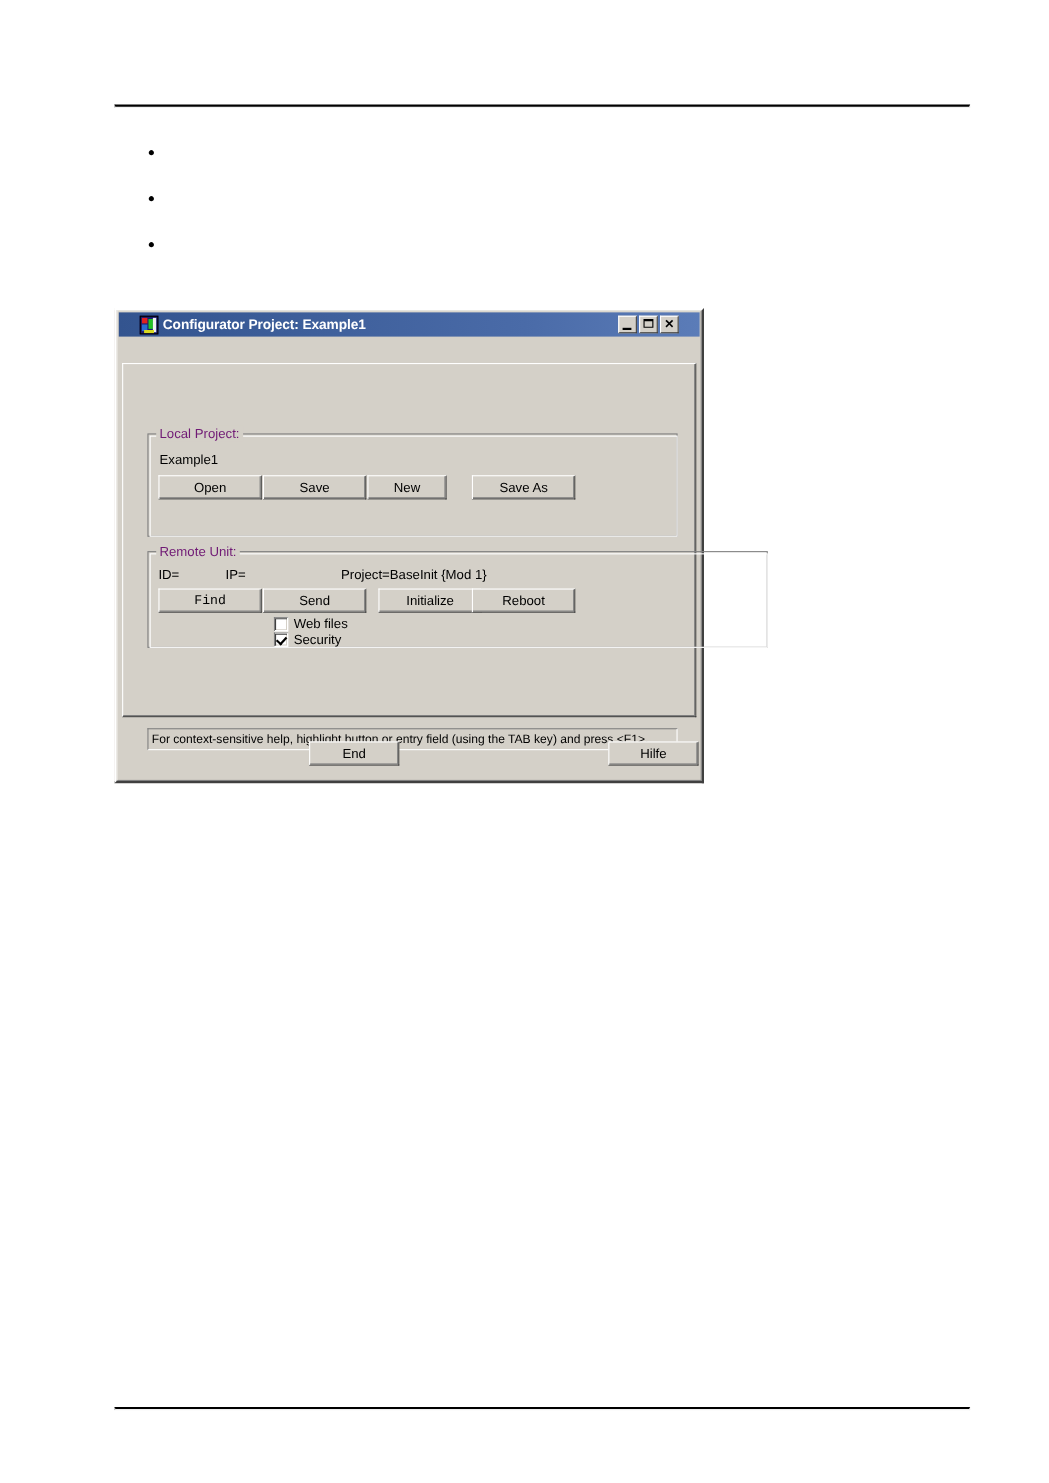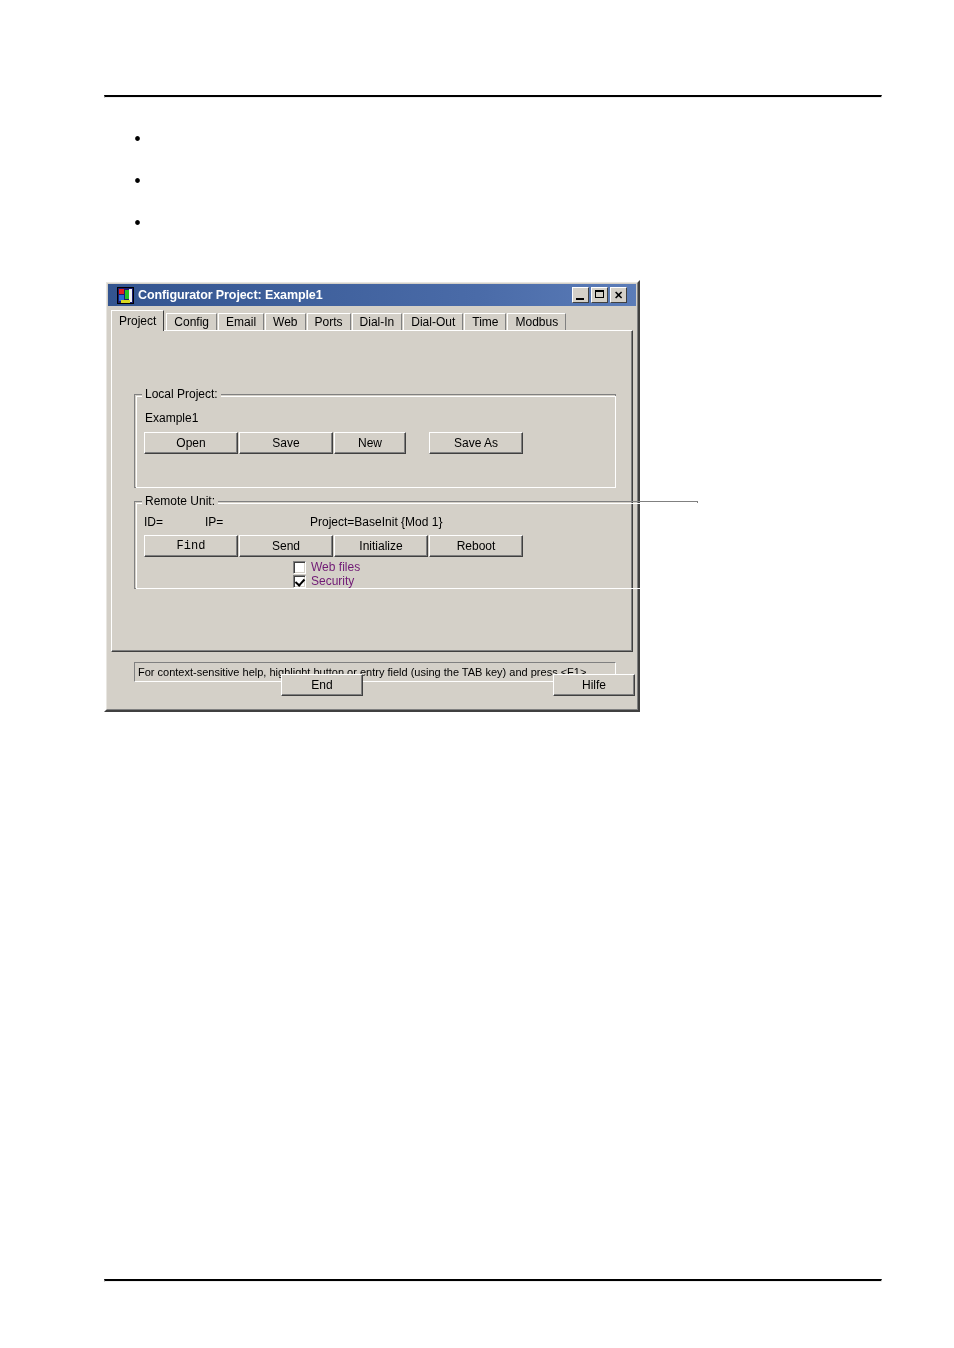--- a/index.html
+++ b/index.html
@@ -81,21 +81,21 @@
 
   
   #title-bar {
     position: absolute;
     left: 2px; top: 2px;
     width: 528px;
     height: 22px;
     background: linear-gradient(to right, #33548f 0%, #4a6ba8 70%, #5b7cb8 100%);
     display: flex;
     align-items: center;
-    padding: 0 8px;
+    padding: 0 18px;
     box-sizing: border-box;
   }
   #app-icon {
     width: 17px;
     height: 17px;
     margin-left: 1px;
     margin-right: 4px;
     flex: 0 0 auto;
     position: relative;
     background: #1b1b6e;
@@ -225,21 +225,21 @@
     box-sizing: border-box;
     pointer-events: none;
   }
   .groupbox > .gb-title {
     position: absolute;
     top: -8px;
     left: 7px;
     background: #d4d0c8;
     padding: 0 3px;
     font-size: 12px;
-    color: #000000;
+    color: #701a75;
     z-index: 2;
     white-space: nowrap;
   }
   #group-local { left: 22px; top: 63px; width: 482px; height: 94px; }
   #group-remote { left: 22px; top: 170px; width: 564px; height: 88px; }
 
   .gb-text {
     position: absolute;
     font-size: 12px;
     color: #000;
@@ -273,23 +273,22 @@
     box-sizing: border-box;
     pointer-events: none;
   }
 
   
   .checkrow {
     position: absolute;
     display: flex;
     align-items: center;
     font-size: 12px;
-    color: #701a75;
-    white-space: nowrap;
-    margin-left: 44px;
+    color: #000000;
+    white-space: nowrap;
   }
   .checkbox {
     width: 13px;
     height: 13px;
     background: #ffffff;
     border-top: 1px solid #808080;
     border-left: 1px solid #808080;
     border-right: 1px solid #ffffff;
     border-bottom: 1px solid #ffffff;
     box-shadow: inset 1px 1px 0 #404040, inset -1px -1px 0 #d4d0c8;
@@ -392,52 +391,41 @@
         </div>
       <div class="win-btn" id="btn-maximize">
           <span class="glyph"></span>
         </div>
       <div class="win-btn" id="btn-close">
           <span class="glyph">✕</span>
         </div>
     </div>
   </div>
 
-  <div id="tab-strip">
-    <div class="tab active">Project</div>
-    <div class="tab">Config</div>
-    <div class="tab">Email</div>
-    <div class="tab">Web</div>
-    <div class="tab">Ports</div>
-    <div class="tab">Dial-In</div>
-    <div class="tab">Dial-Out</div>
-    <div class="tab">Time</div>
-    <div class="tab">Modbus</div>
-  </div>
 
   <div id="tab-panel">
     <div class="inner-edge"></div>
 
     <div class="groupbox" id="group-local">
       <span class="gb-title">Local Project:</span>
       <span class="gb-text" style="left:10px; top:16px;">Example1</span>
       <button class="btn" style="left:9px;  top:37px; width:94px;">Open</button>
       <button class="btn" style="left:104px; top:37px; width:94px;">Save</button>
       <button class="btn" style="left:199px; top:37px; width:72px;">New</button>
       <button class="btn" style="left:294px; top:37px; width:94px;">Save As</button>
     </div>
 
     <div class="groupbox" id="group-remote">
       <span class="gb-title">Remote Unit:</span>
       <span class="gb-text" style="left:9px;   top:13px;">ID=</span>
       <span class="gb-text" style="left:70px;  top:13px;">IP=</span>
       <span class="gb-text" style="left:175px; top:13px;">Project=BaseInit   {Mod 1}</span>
       <button class="btn" style="left:9px;   top:33px; width:94px;font-family:Liberation Mono, monospace;">Find</button>
       <button class="btn" style="left:104px; top:33px; width:94px;">Send</button>
-      <button class="btn" style="left:199px; top:33px; width:94px;">Initialize</button>
+      <button class="btn" style="left:209px; top:33px; width:94px;">Initialize</button>
       <button class="btn" style="left:294px; top:33px; width:94px;">Reboot</button>
 
       <label class="checkrow" style="left:114px; top:58px;">
         <span class="checkbox"></span>
         <span>Web files</span>
       </label>
       <label class="checkrow" style="left:114px; top:72px;">
         <span class="checkbox checked"></span>
         <span>Security</span>
       </label>

